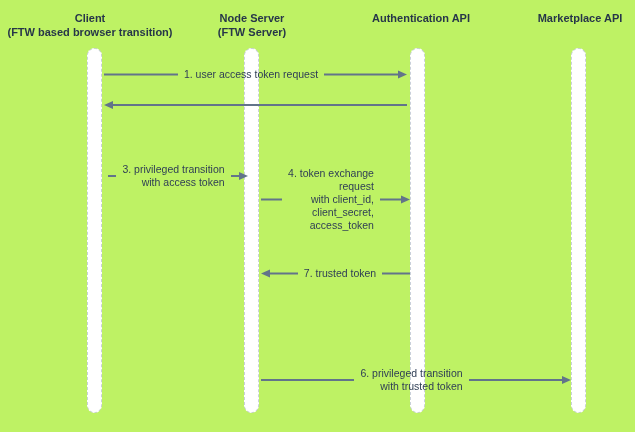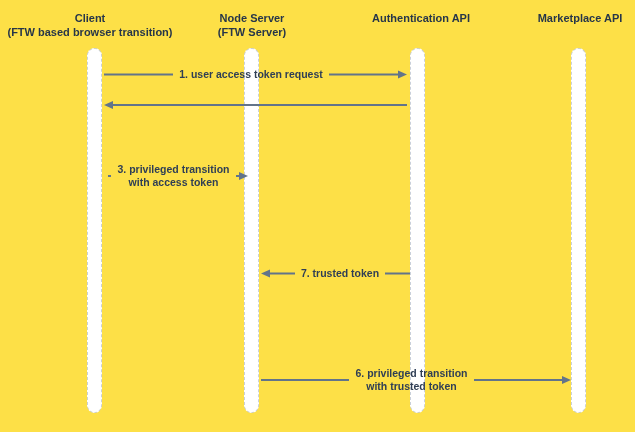--- a/index.html
+++ b/index.html
@@ -3,21 +3,21 @@
 <meta charset="utf-8">
 <style>
   html,body{margin:0;padding:0;}
   body{
     font-family:"Liberation Sans","DejaVu Sans",sans-serif;
     background:#edf0f4;
   }
   .canvas{
     position:relative;
     width:635px;height:432px;
-    background:#fde047;
+    background:#bef264;
     overflow:hidden;
   }
   
   .lifeline{
     position:absolute;
     top:48px;height:365px;width:15px;
     background:#ffffff;
     border:1px dashed #c9d0da;
     border-radius:8px;
     box-sizing:border-box;
@@ -49,24 +49,24 @@
   }
   .msg .line{
     flex:1 1 0;
     min-width:0;
     height:2px;
     background:#62748a;
   }
   .msg .label{
     padding:0 6px;
     font-size:10.5px;
-    font-weight:700;
+    font-weight:400;
     line-height:13px;
     color:#2f3e55;
-    text-align:center;
+    text-align:right;
     white-space:pre;
   }
   .head{
     width:0;height:0;flex:0 0 auto;
   }
   .head-right{
     border-top:4px solid transparent;
     border-bottom:4px solid transparent;
     border-left:9px solid #62748a;
   }
@@ -121,20 +121,30 @@
   </div>
 
   <div class="msg m3">
     <span class="line"></span>
     <span class="label">3. privileged transition
 with access token</span>
     <span class="line"></span>
     <span class="head head-right"></span>
   </div>
 
+  <div class="msg m4">
+    <span class="line"></span>
+    <span class="label">4. token exchange
+request
+with client_id,
+client_secret,
+access_token</span>
+    <span class="line"></span>
+    <span class="head head-right"></span>
+  </div>
 
   <div class="msg m5">
     <span class="head head-left"></span>
     <span class="line"></span>
     <span class="label">7. trusted token</span>
     <span class="line"></span>
   </div>
 
   <div class="msg m6">
     <span class="line"></span>

